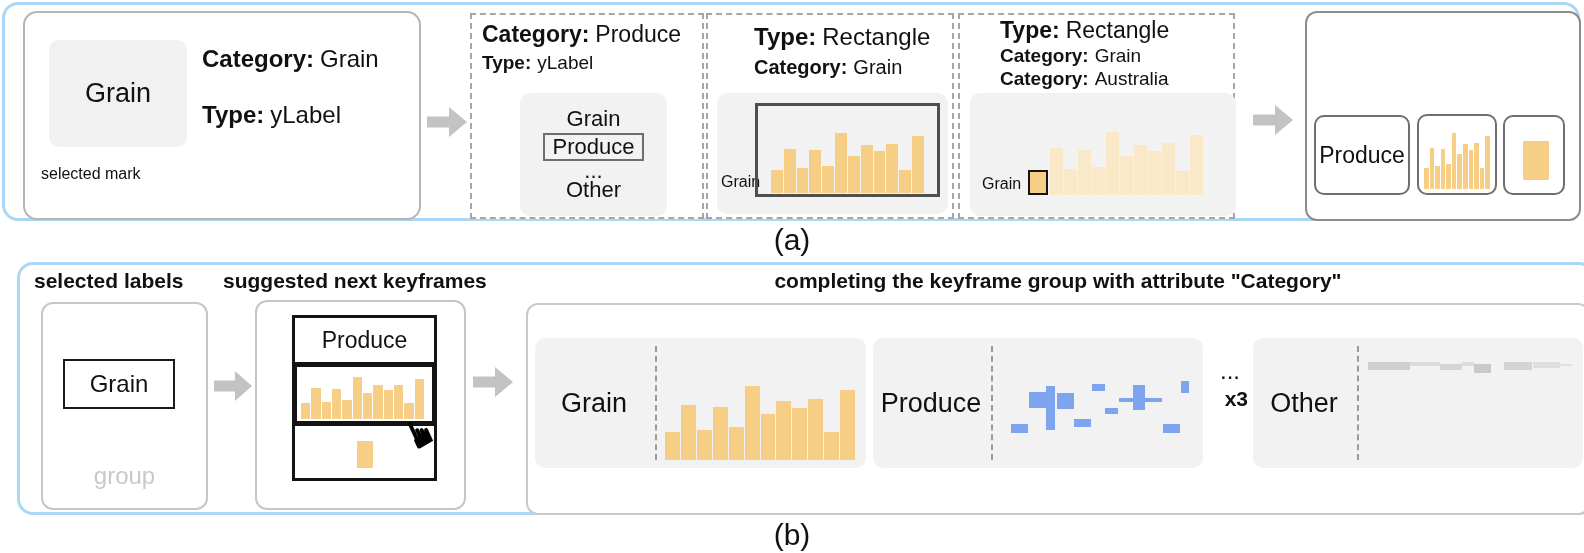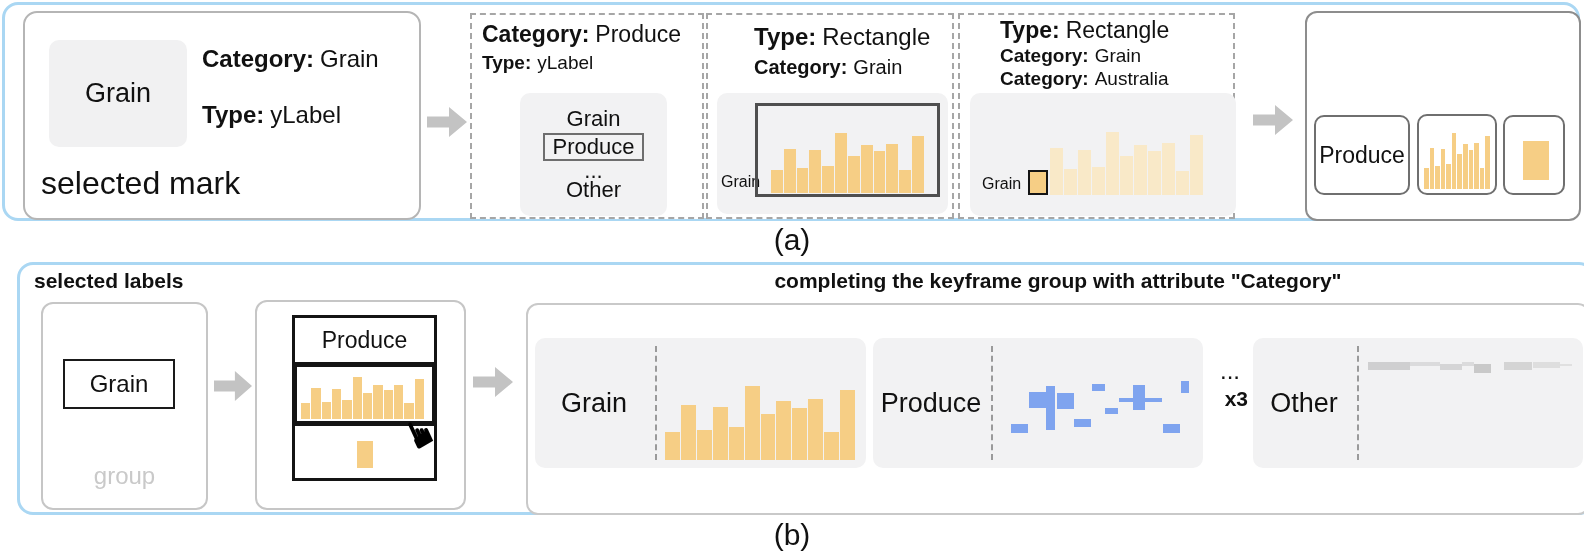--- a/index.html
+++ b/index.html
@@ -42,21 +42,21 @@
     <div class="whitebox" style="left:18px;top:6px;width:398px;height:209px;">
       <div class="card" style="left:24px;top:27px;width:138px;height:107px;display:flex;align-items:center;justify-content:center;background:#f1f1f2;">
         <span style="font-size:27px;">Grain</span>
       </div>
       <div class="abs kv" style="left:177px;top:32px;font-size:24px;">
         <span class="k">Category:</span><span>Grain</span>
       </div>
       <div class="abs kv" style="left:177px;top:88px;font-size:24px;">
         <span class="k">Type:</span><span>yLabel</span>
       </div>
-      <div class="abs" style="left:16px;top:152px;font-size:32px;">selected mark</div>
+      <div class="abs" style="left:16px;top:152px;font-size:16px;">selected mark</div>
     </div>
 
     <div class="arrow" style="left:422px;top:102px;width:40px;height:30px;"></div>
 
     <div class="dashedbox" style="left:465px;top:8px;width:234px;height:206px;">
       <div class="abs kv" style="left:10px;top:6px;font-size:23px;">
         <span class="k">Category:</span><span>Produce</span>
       </div>
       <div class="abs kv" style="left:10px;top:37px;font-size:19px;">
         <span class="k">Type:</span><span>yLabel</span>
@@ -152,20 +152,21 @@
         <div class="abs" style="left:18px;top:24px;width:26px;height:39px;background:var(--yellow);"></div>
       </div>
     </div>
   </div>
 
   <div class="caption" style="top:223px;">(a)</div>
 
   <div class="panel" style="left:17px;top:262px;width:1578px;height:253px;">
 
     <div class="abs" style="left:14px;top:4px;font-size:21px;font-weight:bold;">selected labels</div>
+    <div class="abs" style="left:203px;top:4px;font-size:21px;font-weight:bold;">suggested next keyframes</div>
     <div class="abs" style="left:506px;top:4px;width:1064px;text-align:center;font-size:21px;font-weight:bold;">completing the keyframe group with attribute "Category"</div>
 
     <div class="whitebox" style="left:21px;top:37px;width:167px;height:208px;border-color:#c6c6c6;border-radius:12px;">
       <div class="abs" style="left:20px;top:55px;width:112px;height:50px;border:2.5px solid #1a1a1a;display:flex;align-items:center;justify-content:center;font-size:24px;">Grain</div>
       <div class="abs muted" style="left:0;right:0;top:158px;text-align:center;font-size:24px;">group</div>
     </div>
 
     <div class="arrow" style="left:194px;top:106px;width:38px;height:30px;"></div>
 
     <div class="whitebox" style="left:235px;top:35px;width:211px;height:210px;border-color:#c6c6c6;border-radius:12px;">

